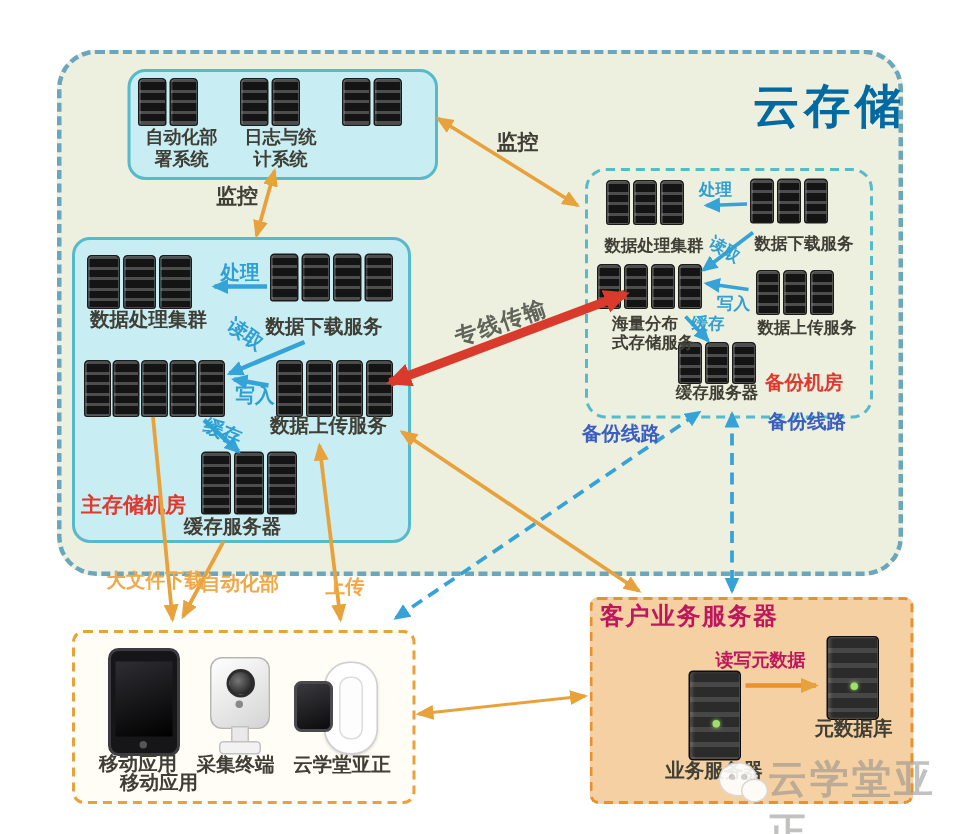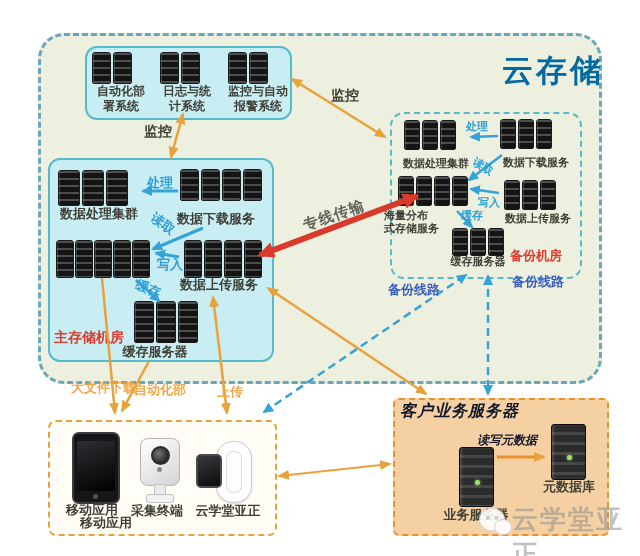--- a/index.html
+++ b/index.html
@@ -34,21 +34,21 @@
   .bigtower{position:absolute;border-radius:3px;border:1px solid #0c0c0c;
      background:repeating-linear-gradient(180deg,#2b2b2b 0 7px,#474747 7px 10px);
      box-shadow:inset 2px 0 2px rgba(255,255,255,.15);}
   .bigtower::after{content:"";position:absolute;left:45%;top:55%;width:5px;height:5px;
      border-radius:50%;background:#9fe06a;box-shadow:0 0 3px #9fe06a;}
   
   .lbl{position:absolute;font-weight:bold;color:#3f3f35;white-space:pre-line;
        line-height:1.22;text-align:center;}
   .blue{color:#2f9fd4;}
   .orangeL{color:#f0a848;}
-  .orange2L{color:#0f172a;font-style:italic;}
+  .orange2L{color:#be185d;}
   .redL{color:#e03a2e;}
   .bkline{color:#3a5fc0;}
   
   .phone{position:absolute;left:72px;top:432px;width:44px;height:68px;background:#161618;
          border:2px solid #3c3c40;border-radius:7px;}
   .phone::before{content:"";position:absolute;left:3px;top:7px;right:3px;bottom:11px;
          background:linear-gradient(160deg,#2e2e33,#000);}
   .phone::after{content:"";position:absolute;left:50%;bottom:3px;width:5px;height:5px;
          margin-left:-3px;border-radius:50%;background:#555;}
   .cam{position:absolute;left:140px;top:438px;width:38px;height:46px;border-radius:8px;
@@ -94,22 +94,20 @@
       <i class="t t-md"></i>
     </div>
   <div class="grp" style="left:228px;top:52px;">
       <i class="t t-md"></i>
       <i class="t t-md"></i>
     </div>
   <div class="lbl" style="left:89px;top:84px;width:64px;font-size:12px;">自动化部
 署系统</div>
   <div class="lbl" style="left:157px;top:84px;width:60px;font-size:12px;">日志与统
 计系统</div>
-  <div class="lbl" style="left:225px;top:84px;width:66px;font-size:12px;">监控与自动
-报警系统</div>
 
   <div class="cyanbox mainroom"></div>
   <div class="grp" style="left:58px;top:170px;">
       <i class="t t-lg"></i>
       <i class="t t-lg"></i>
       <i class="t t-lg"></i>
     </div>
   <div class="grp" style="left:180px;top:169px;">
       <i class="t t-md"></i>
       <i class="t t-md"></i>
@@ -162,21 +160,21 @@
       <i class="t t-sm"></i>
       <i class="t t-sm"></i>
     </div>
   <div class="grp" style="left:452px;top:228px;">
       <i class="t t-xs"></i>
       <i class="t t-xs"></i>
       <i class="t t-xs"></i>
     </div>
   <div class="lbl" style="left:396px;top:157px;width:80px;font-size:11px;">数据处理集群</div>
   <div class="lbl" style="left:496px;top:156px;width:80px;font-size:11px;">数据下载服务</div>
-  <div class="lbl" style="left:380px;top:209px;width:72px;font-size:11px;text-align:left;padding-left:4px;">海量分布
+  <div class="lbl" style="left:404px;top:209px;width:72px;font-size:11px;text-align:left;padding-left:4px;">海量分布
 式存储服务</div>
   <div class="lbl" style="left:498px;top:212px;width:80px;font-size:11px;">数据上传服务</div>
   <div class="lbl" style="left:442px;top:255px;width:72px;font-size:11px;">缓存服务器</div>
   <div class="lbl redL" style="left:510px;top:248px;font-size:13px;">备份机房</div>
 
   <div class="devbox"></div>
   <div class="phone"></div>
   <div class="cam">
       <div class="cam-lens"></div>
       <div class="cam-dot"></div>

